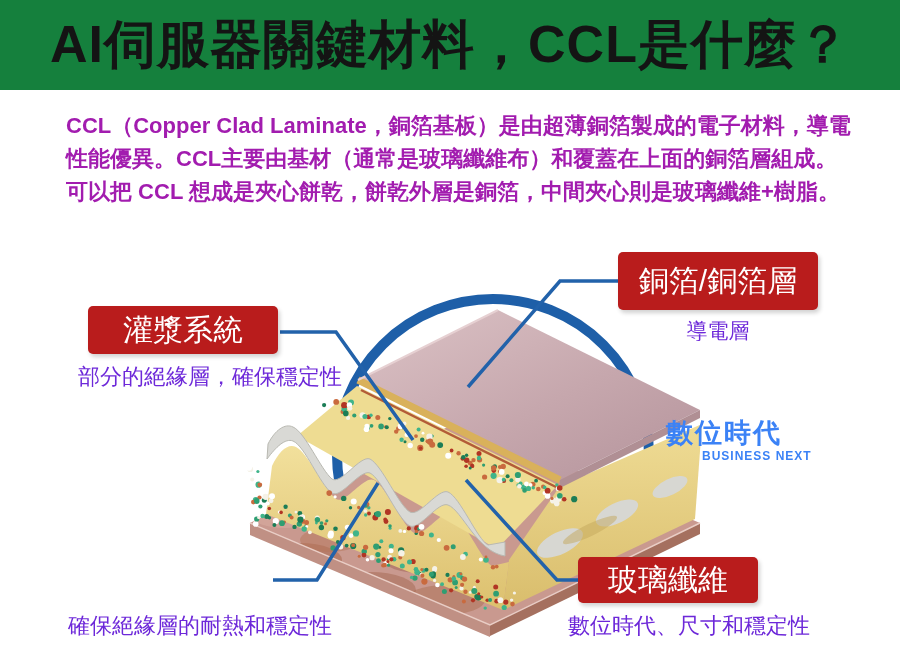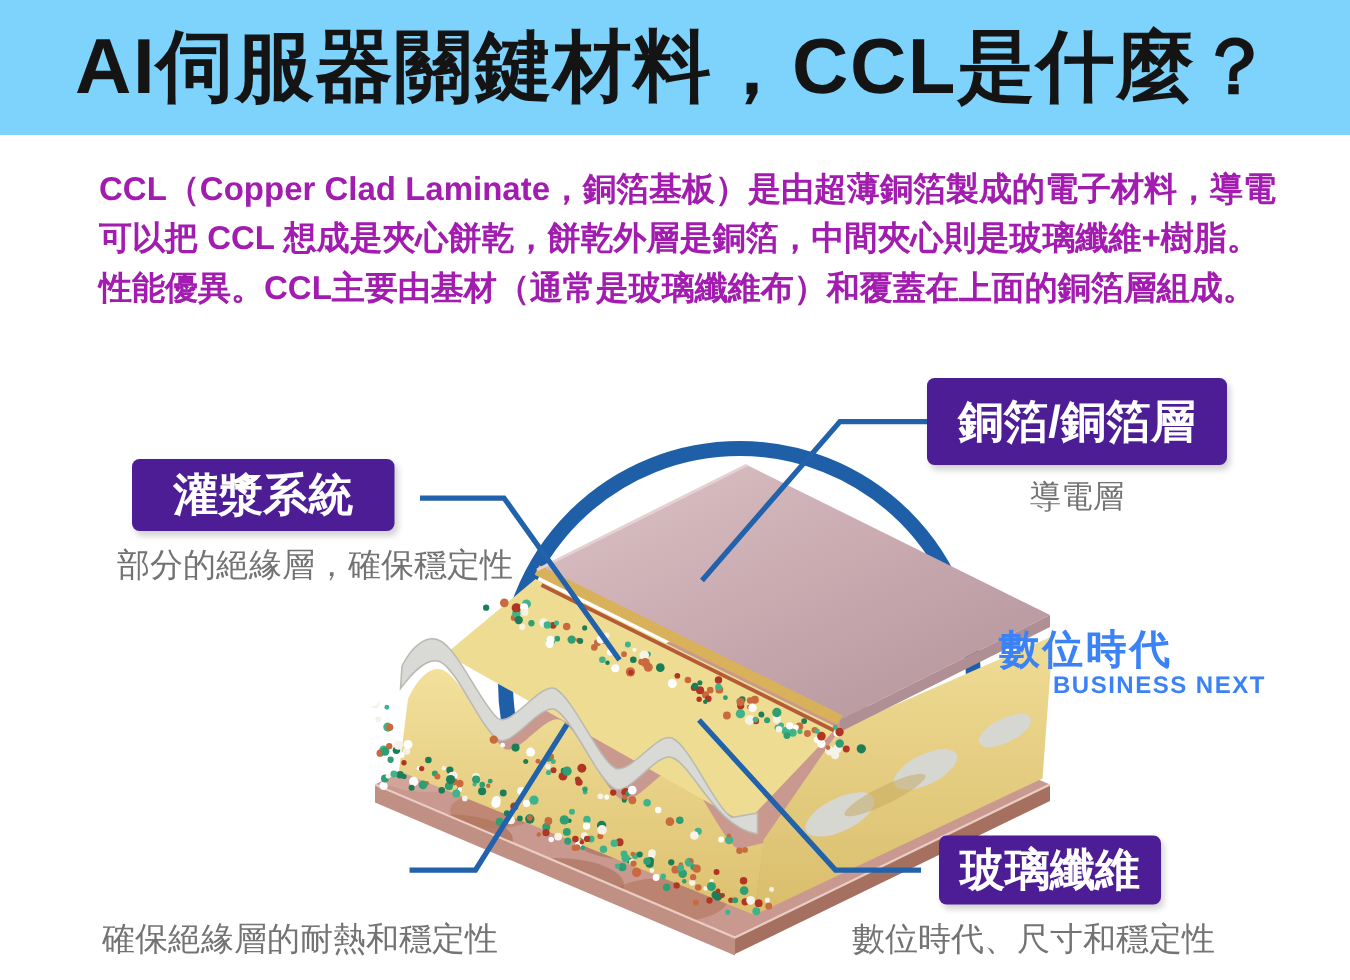--- a/index.html
+++ b/index.html
@@ -1,58 +1,58 @@
 <!DOCTYPE html>
 <html><head>
 <meta charset="utf-8">
 <style>
   html,body{margin:0;padding:0;background:#ffffff;}
   .page{position:relative;width:900px;height:653px;overflow:hidden;background:#ffffff;
         font-family:"Liberation Sans","DejaVu Sans",sans-serif;}
   
-  .header{position:absolute;left:0;top:0;width:900px;height:90px;background:#7dd3fc;
+  .header{position:absolute;left:0;top:0;width:900px;height:90px;background:#15803d;
           display:flex;align-items:center;justify-content:center;}
   .header h1{margin:0;font-size:52px;font-weight:900;color:#141414;letter-spacing:1px;white-space:nowrap;}
   
   .intro{position:absolute;left:66px;top:109px;width:780px;color:#a21caf;
          font-size:22px;font-weight:700;line-height:33px;}
   .intro div{white-space:nowrap;}
   
   .diagram-svg{position:absolute;left:0;top:0;width:900px;height:653px;}
   
-  .label-box{position:absolute;background:#4c1d95;color:#ffffff;font-weight:700;
+  .label-box{position:absolute;background:#b91c1c;color:#ffffff;font-weight:400;
              border-radius:5px;display:flex;align-items:center;justify-content:center;
              font-size:30px;box-shadow:2px 3px 4px rgba(0,0,0,0.18);white-space:nowrap;}
-  .caption{position:absolute;color:#737373;font-size:22px;font-weight:400;white-space:nowrap;}
+  .caption{position:absolute;color:#6d28d9;font-size:22px;font-weight:400;white-space:nowrap;}
   .box-copper{left:618px;top:252px;width:200px;height:58px;}
   .cap-copper{left:618px;top:317px;width:200px;text-align:center;font-size:21px;}
-  .box-grout{left:88px;top:306px;width:175px;height:48px;}
+  .box-grout{left:88px;top:306px;width:190px;height:48px;}
   .cap-grout{left:78px;top:362px;}
   .box-resin{left:86px;top:557px;width:187px;height:46px;}
   .cap-resin{left:68px;top:611px;}
-  .box-fiber{left:626px;top:557px;width:148px;height:46px;text-align:center;}
+  .box-fiber{left:578px;top:557px;width:180px;height:46px;text-align:center;}
   .cap-fiber{left:568px;top:611px;}
   
   .watermark{position:absolute;left:666px;top:420px;color:#3b82f6;line-height:1;}
   .watermark .brand{font-size:27px;font-weight:900;letter-spacing:2px;}
-  .watermark .sub{font-size:16px;font-weight:800;letter-spacing:1px;margin-top:3px;padding-left:36px;}
+  .watermark .sub{font-size:12px;font-weight:800;letter-spacing:1px;margin-top:3px;padding-left:36px;}
 </style>
 </head>
 <body>
 
 <div class="page">
 
   <div class="header">
     <h1>AI伺服器關鍵材料，CCL是什麼？</h1>
   </div>
 
   <div class="intro">
     <div>CCL（Copper Clad Laminate，銅箔基板）是由超薄銅箔製成的電子材料，導電</div>
+    <div>性能優異。CCL主要由基材（通常是玻璃纖維布）和覆蓋在上面的銅箔層組成。</div>
     <div>可以把 CCL 想成是夾心餅乾，餅乾外層是銅箔，中間夾心則是玻璃纖維+樹脂。</div>
-    <div>性能優異。CCL主要由基材（通常是玻璃纖維布）和覆蓋在上面的銅箔層組成。</div>
   </div>
 
   <svg class="diagram-svg" viewBox="0 0 900 653">
     <defs>
       <linearGradient id="topPlateGrad" x1="0" y1="0" x2="1" y2="1">
         <stop offset="0" stop-color="#DCC3C6"></stop>
         <stop offset="0.55" stop-color="#C6A7AD"></stop>
         <stop offset="1" stop-color="#B4939B"></stop>
       </linearGradient>
       <linearGradient id="rightFaceGrad" x1="0" y1="0" x2="0" y2="1">

